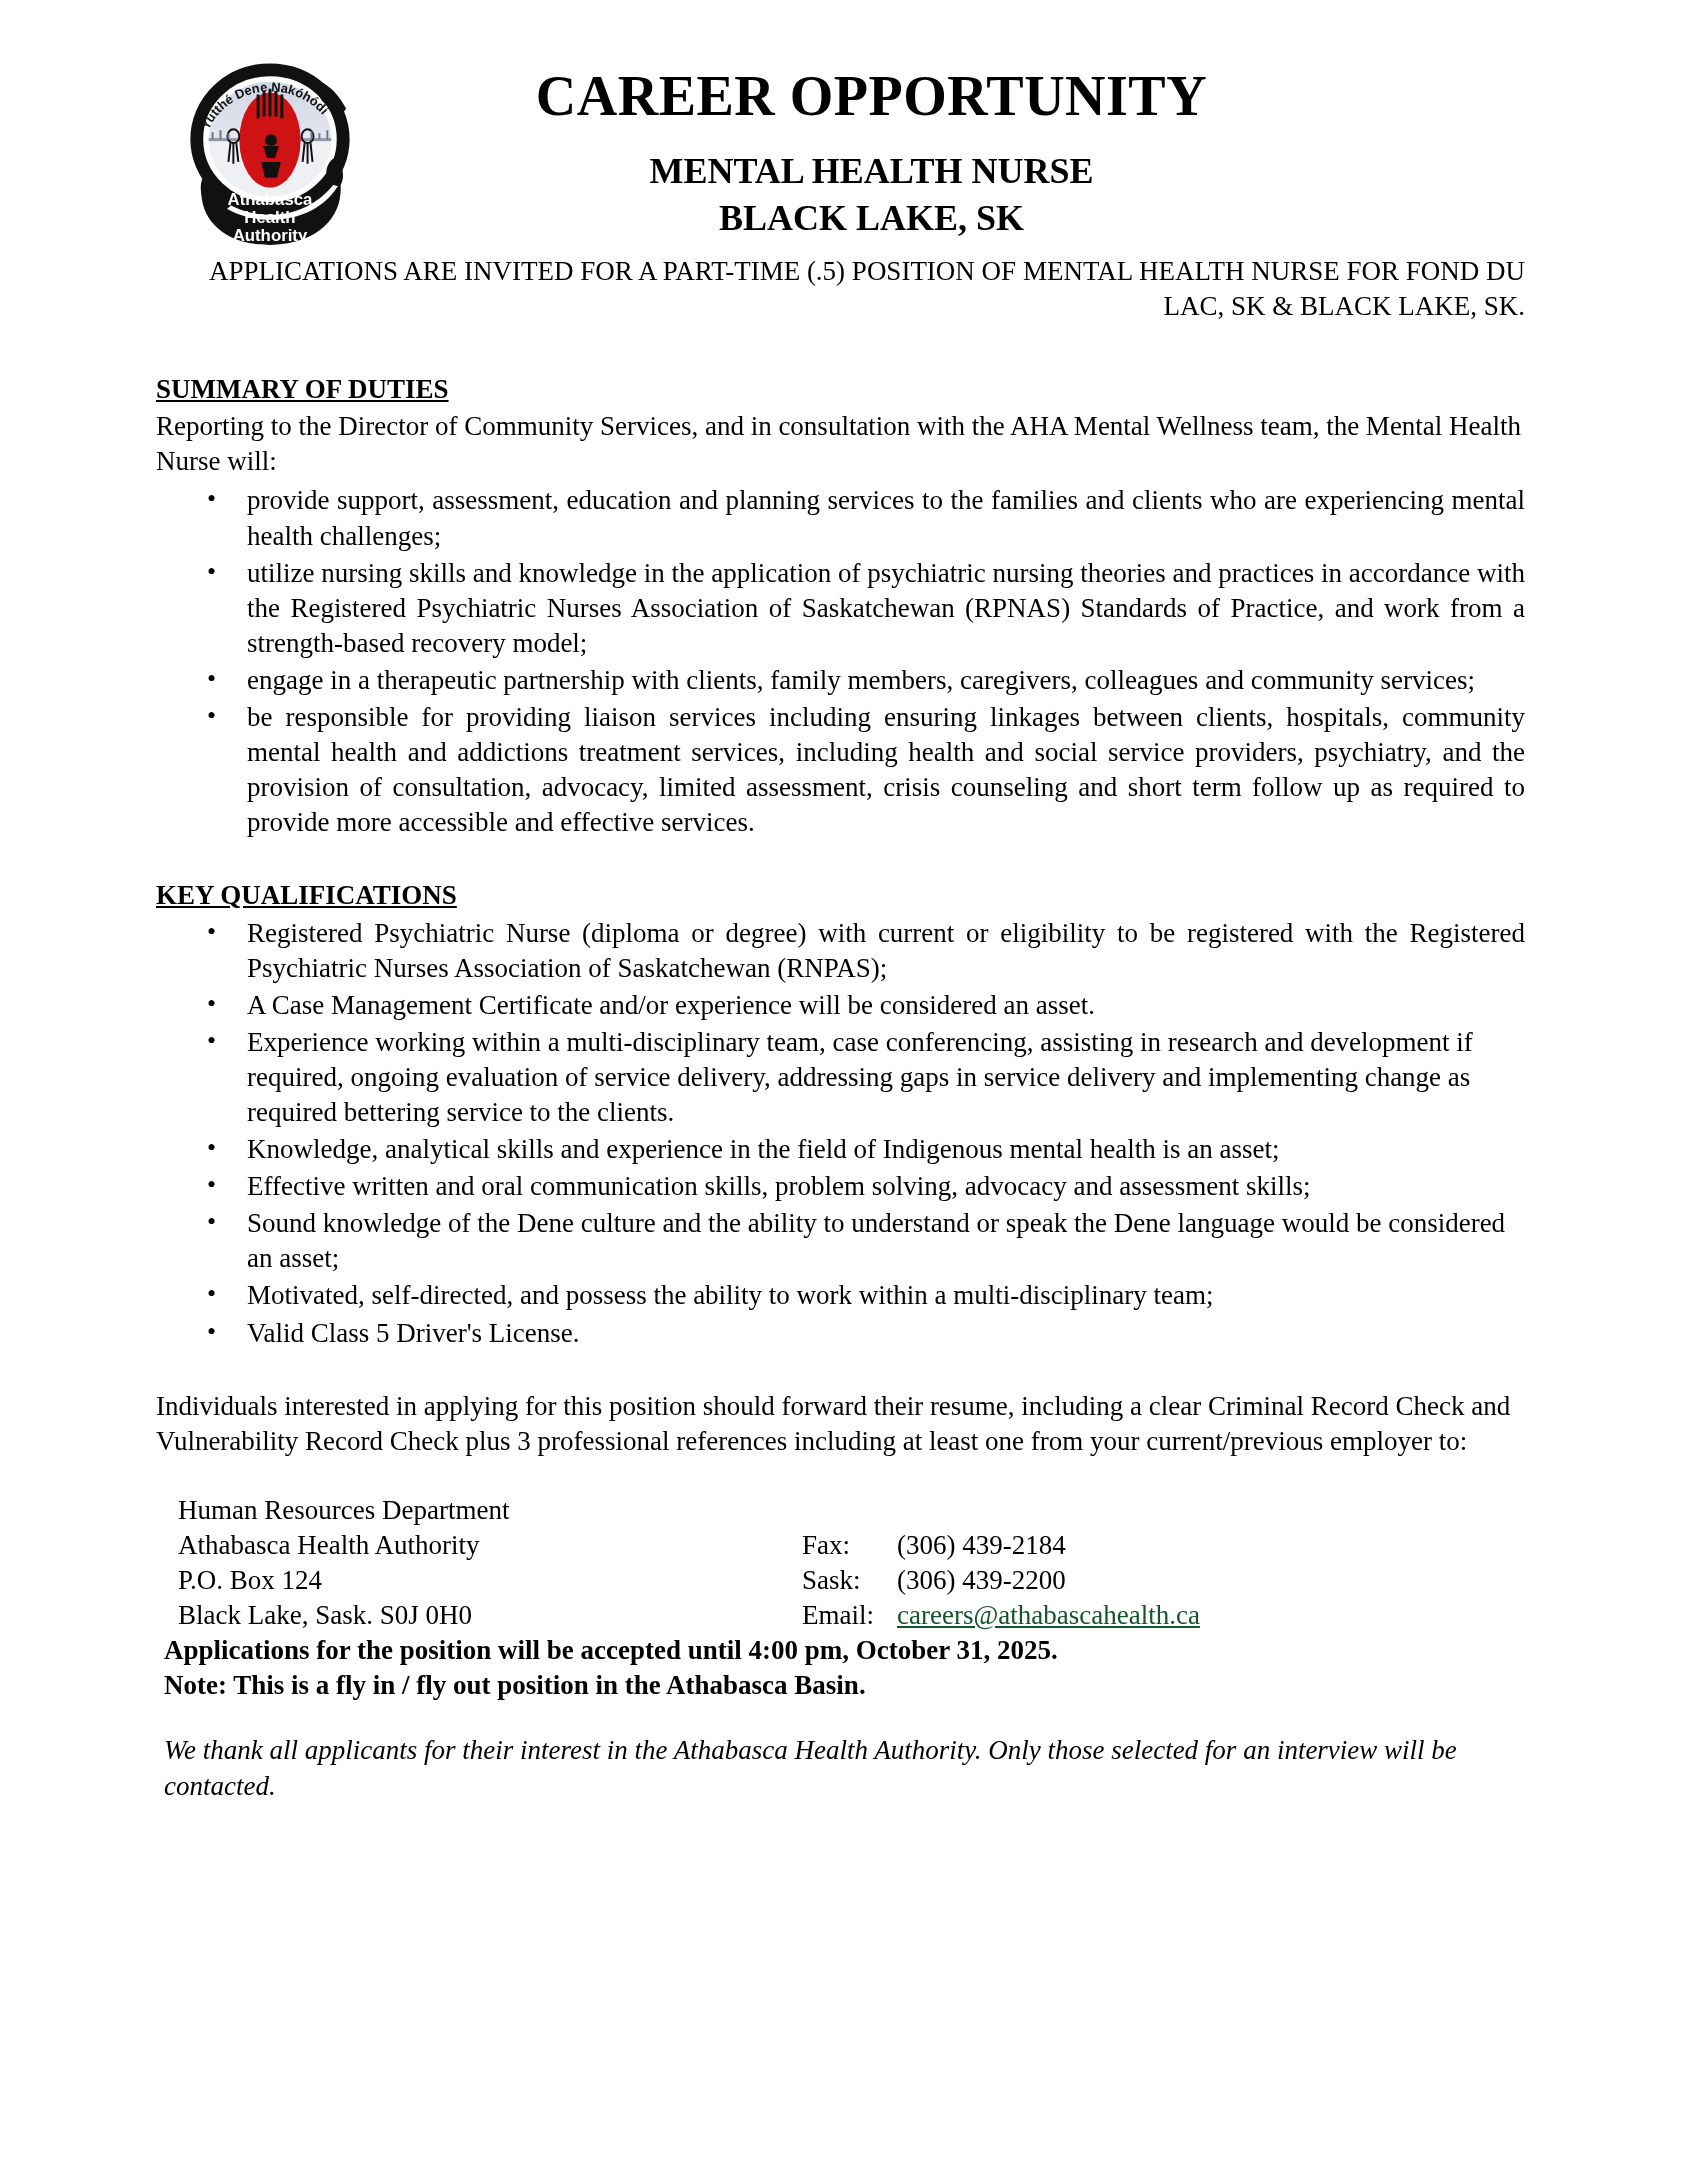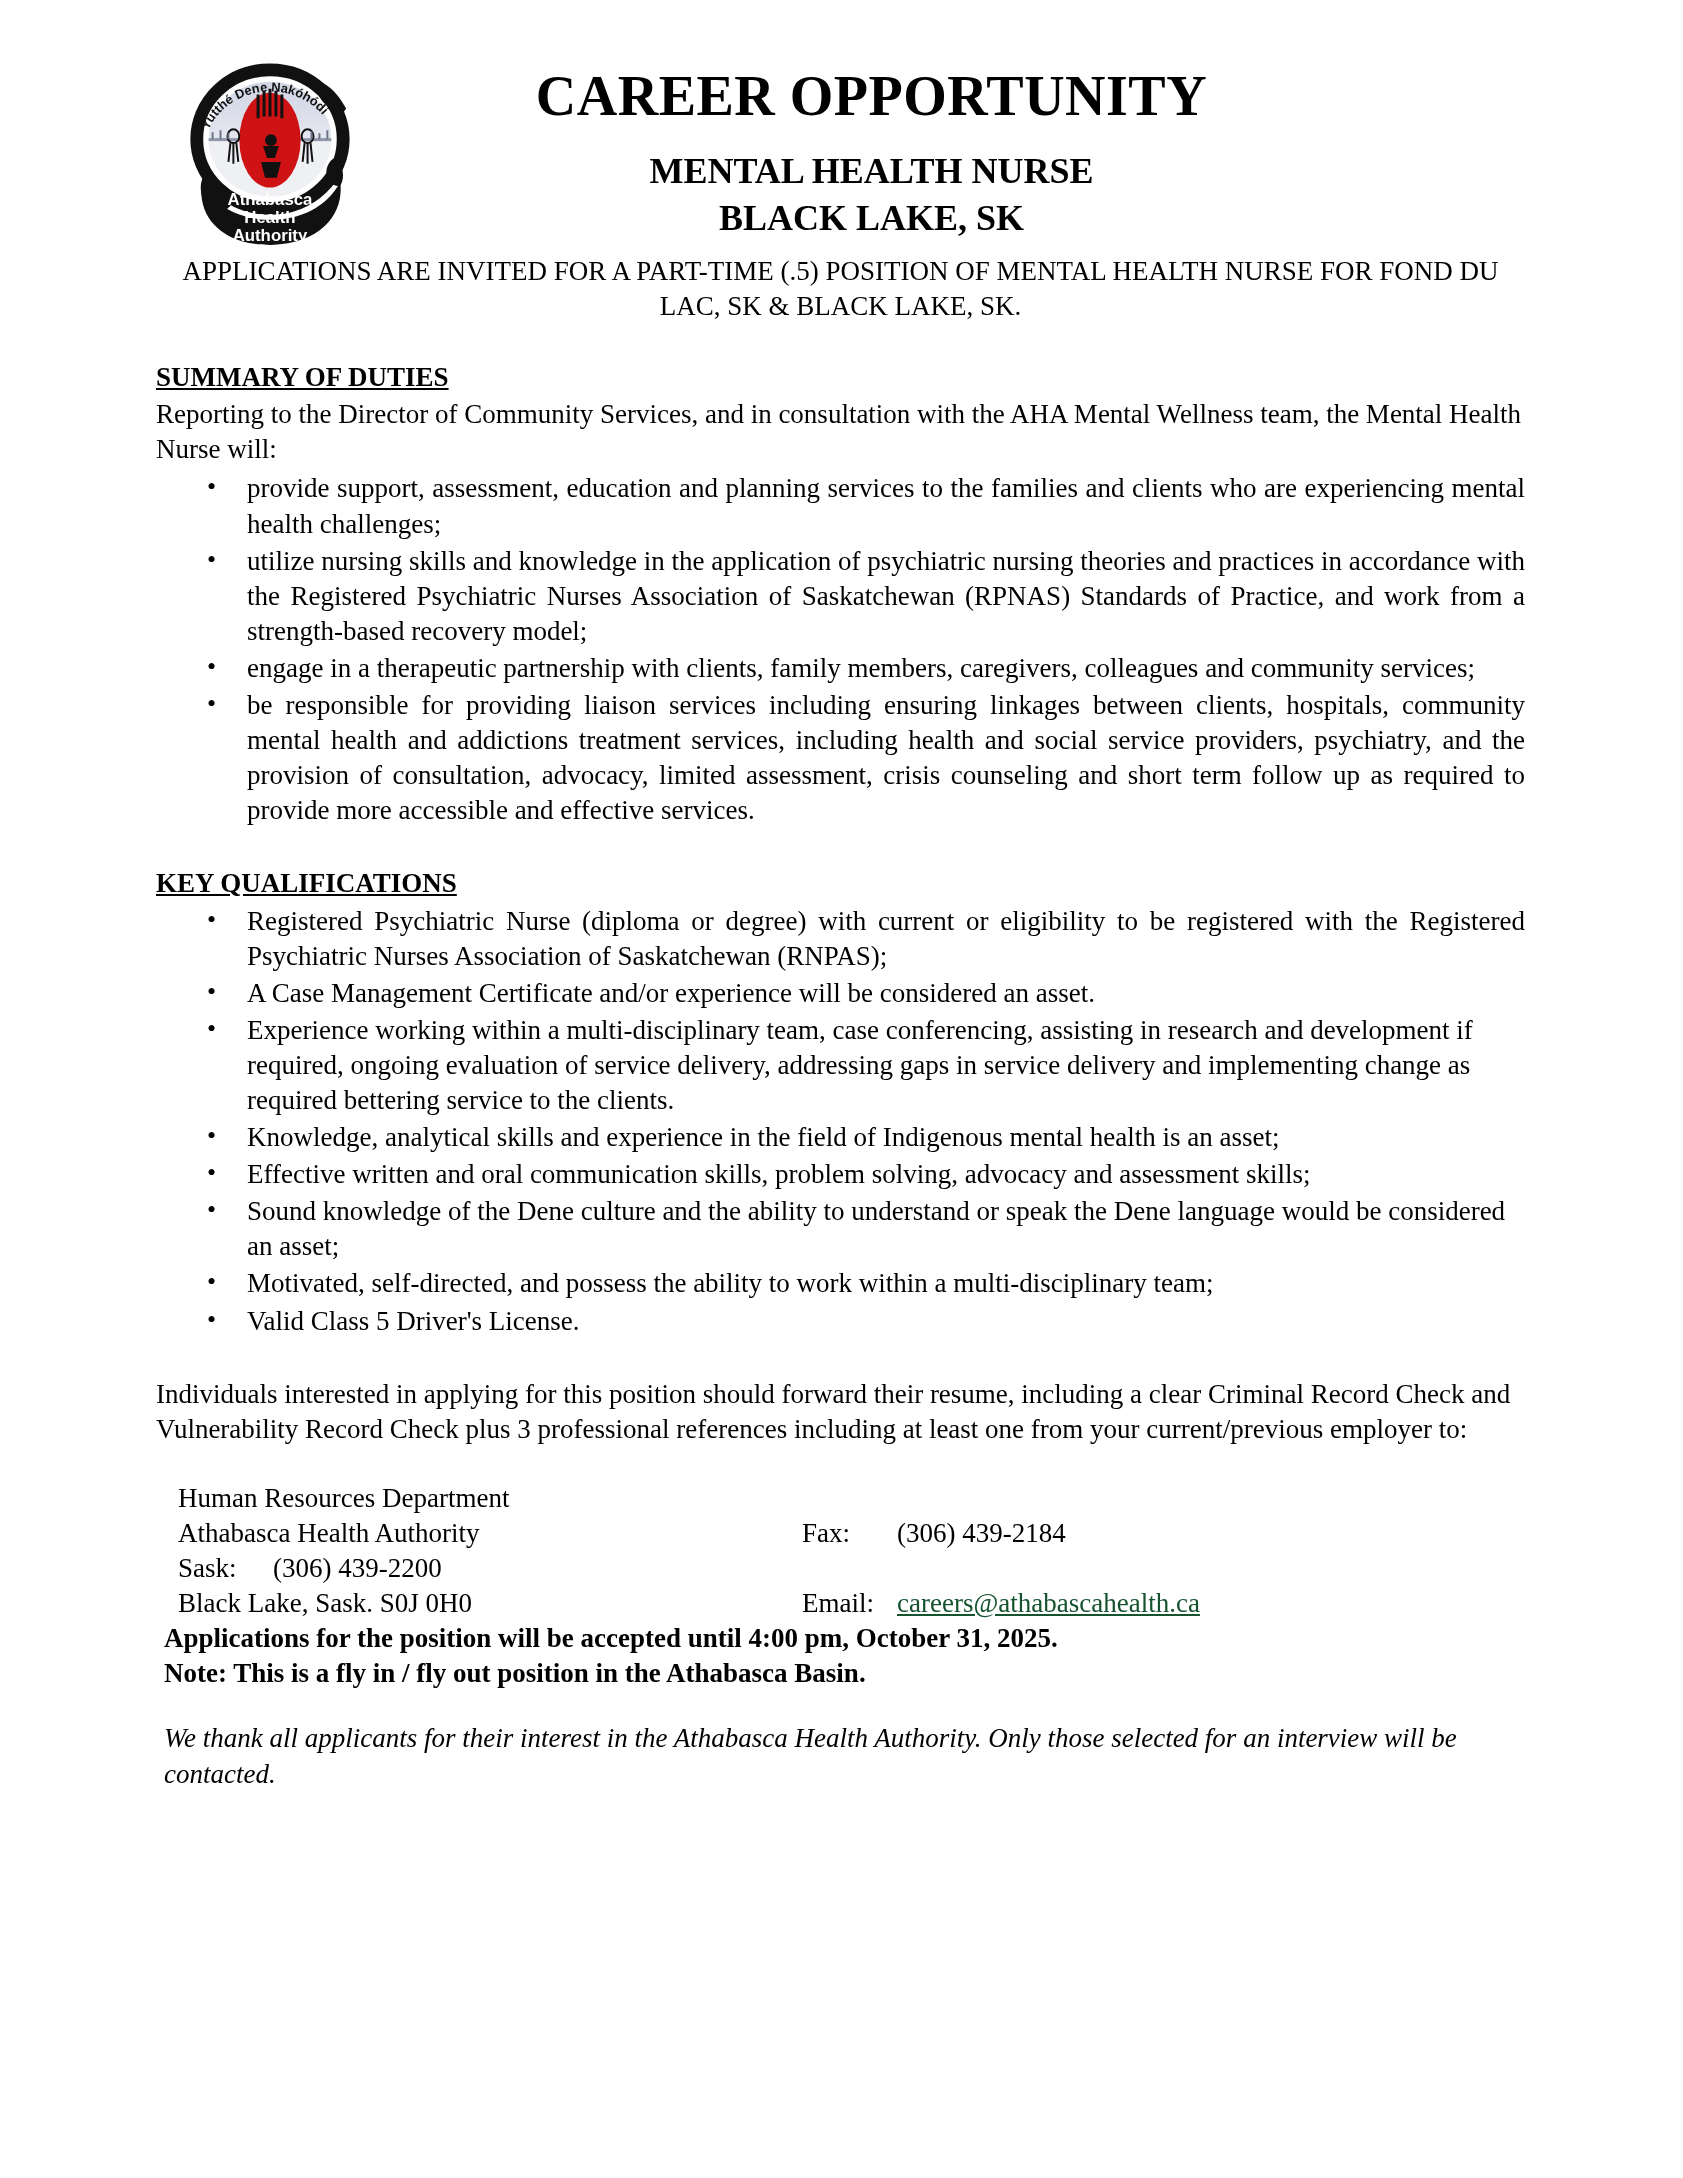--- a/index.html
+++ b/index.html
@@ -58,22 +58,22 @@
   }
   .sub-title div { white-space: nowrap; }
 
   
   .content {
     padding: 0 158px 0 156px;
     font-size: 27px;
     line-height: 1.30;
   }
   .intro {
-    text-align: center;
-    margin: 8px 0 0 0;
+    text-align: right;
+    margin: 8px 0 12px 0;
   }
   .section-head {
     font-weight: bold;
     font-size: 27px;
     text-decoration: underline;
     margin: 36px 0 2px 0;
     display: inline-block;
   }
   .lead {
     margin: 0 0 4px 0;
@@ -266,20 +266,21 @@
         <div class="contact-left">Human Resources Department</div>
         <div class="contact-right">&nbsp;</div>
       </div>
       <div class="contact-row">
         <div class="contact-left">Athabasca Health Authority</div>
         <div class="contact-right">
           <span class="lbl-fax">Fax:</span><span>(306) 439-2184</span>
         </div>
       </div>
       <div class="contact-row">
+        <div class="contact-left">P.O. Box 124</div>
         <div class="contact-right">
           <span class="lbl-phone">Sask:</span><span>(306) 439-2200</span>
         </div>
       </div>
       <div class="contact-row">
         <div class="contact-left">Black Lake, Sask. S0J 0H0</div>
         <div class="contact-right">
           <span class="lbl-email">Email:</span><a class="email-link" href="#">careers@athabascahealth.ca</a>
         </div>
       </div>

